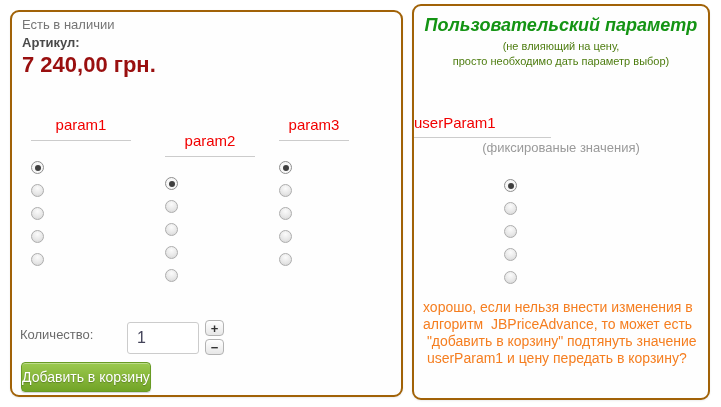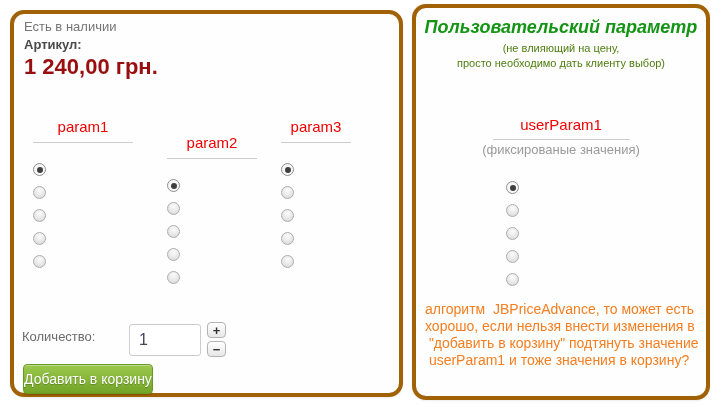--- a/index.html
+++ b/index.html
@@ -1,18 +1,18 @@
 <!DOCTYPE html>
 <html><head>
 <meta charset="utf-8">
 <style>
   html,body{margin:0;padding:0;background:#ffffff;font-family:"Liberation Sans",sans-serif;}
   .stage{position:relative;width:721px;height:407px;background:#fff;overflow:hidden;}
 
-  .panel{position:absolute;background:#fefefe;border:4px solid #a16207;border-radius:14px;
+  .panel{position:absolute;background:#fefefe;border:2px solid #a16207;border-radius:9px;
          box-shadow:0 1px 2px rgba(0,0,0,0.08);box-sizing:border-box;}
   .panel-left{left:10px;top:10px;width:393px;height:387px;}
   .panel-right{left:412px;top:4px;width:298px;height:396px;}
 
   .abs{position:absolute;}
 
   
   .stock{left:10px;top:5px;font-size:13px;color:#757575;}
   .sku{left:10px;top:23px;font-size:13px;font-weight:bold;color:#4a4a4a;}
   .price{left:10px;top:40px;font-size:22px;font-weight:bold;color:#990f0f;}
@@ -48,37 +48,37 @@
   .add-btn{left:9px;top:350px;width:130px;height:30px;box-sizing:border-box;border-radius:4px;
            border:1px solid #689b24;background:linear-gradient(#9bc94e,#72a427);
            color:#ffffff;font-size:14px;font-family:"Liberation Sans",sans-serif;
            display:flex;align-items:center;justify-content:center;cursor:pointer;
            box-shadow:inset 0 1px 0 rgba(255,255,255,0.35), 0 1px 1px rgba(0,0,0,0.18);
            text-shadow:0 1px 1px rgba(0,0,0,0.25);}
 
   
   .rp-title{left:0;right:0;top:9px;text-align:center;font-size:18px;font-weight:bold;color:#149414;font-style:italic;}
   .rp-sub{left:0;right:0;top:33px;text-align:center;font-size:11px;color:#4d7c0f;line-height:15px;}
-  .up-wrap{left:0;right:0;top:108px;text-align:center;}
+  .up-wrap{left:0;right:0;top:108px;}
   .up-inner{display:inline-block;width:137px;font-size:15px;color:#f10000;line-height:17px;
             padding-bottom:6px;border-bottom:1px solid #cccccc;}
   .fixed-note{left:0;right:0;top:134px;text-align:center;font-size:13px;color:#9a9a9a;}
   .rp-radios{left:90px;top:153px;}
   .rp-note{left:9px;top:293px;width:288px;font-size:14px;line-height:17px;color:#f57e20;}
   .note-line{white-space:pre;}
 </style>
 </head>
 <body>
 
 <div class="stage">
 
   <div class="panel panel-left">
     <div class="abs stock">Есть в наличии</div>
     <div class="abs sku">Артикул:</div>
-    <div class="abs price">1 240,00 грн.</div>
+    <div class="abs price">7 240,00 грн.</div>
 
     <div class="param-col col1">
       <div class="param-label">param1</div>
       <div class="radio-list">
         <span class="radio checked"></span>
       <span class="radio"></span>
           <span class="radio"></span>
           <span class="radio"></span>
           <span class="radio"></span>
         </div>
@@ -117,37 +117,37 @@
 
     <div class="abs add-btn">
       <span>Добавить в корзину</span>
     </div>
   </div>
 
   <div class="panel panel-right">
     <div class="abs rp-title">Пользовательский параметр</div>
     <div class="abs rp-sub">
       <div>(не влияющий на цену,</div>
-      <div>просто необходимо дать клиенту выбор)</div>
+      <div>просто необходимо дать параметр выбор)</div>
     </div>
 
     <div class="abs up-wrap">
       <div class="up-inner">userParam1</div>
     </div>
     <div class="abs fixed-note">(фиксированые значения)</div>
 
     <div class="abs radio-list rp-radios">
       <span class="radio checked"></span>
     <span class="radio"></span>
         <span class="radio"></span>
         <span class="radio"></span>
         <span class="radio"></span>
       </div>
 
     <div class="abs rp-note">
+      <div class="note-line">хорошо, если нельзя внести изменения в</div>
       <div class="note-line">алгоритм  JBPriceAdvance, то может есть</div>
-      <div class="note-line">хорошо, если нельзя внести изменения в</div>
       <div class="note-line"> "добавить в корзину" подтянуть значение</div>
-      <div class="note-line"> userParam1 и тоже значения в корзину?</div>
+      <div class="note-line"> userParam1 и цену передать в корзину?</div>
     </div>
   </div>
 
 </div>
 
 </body></html>

